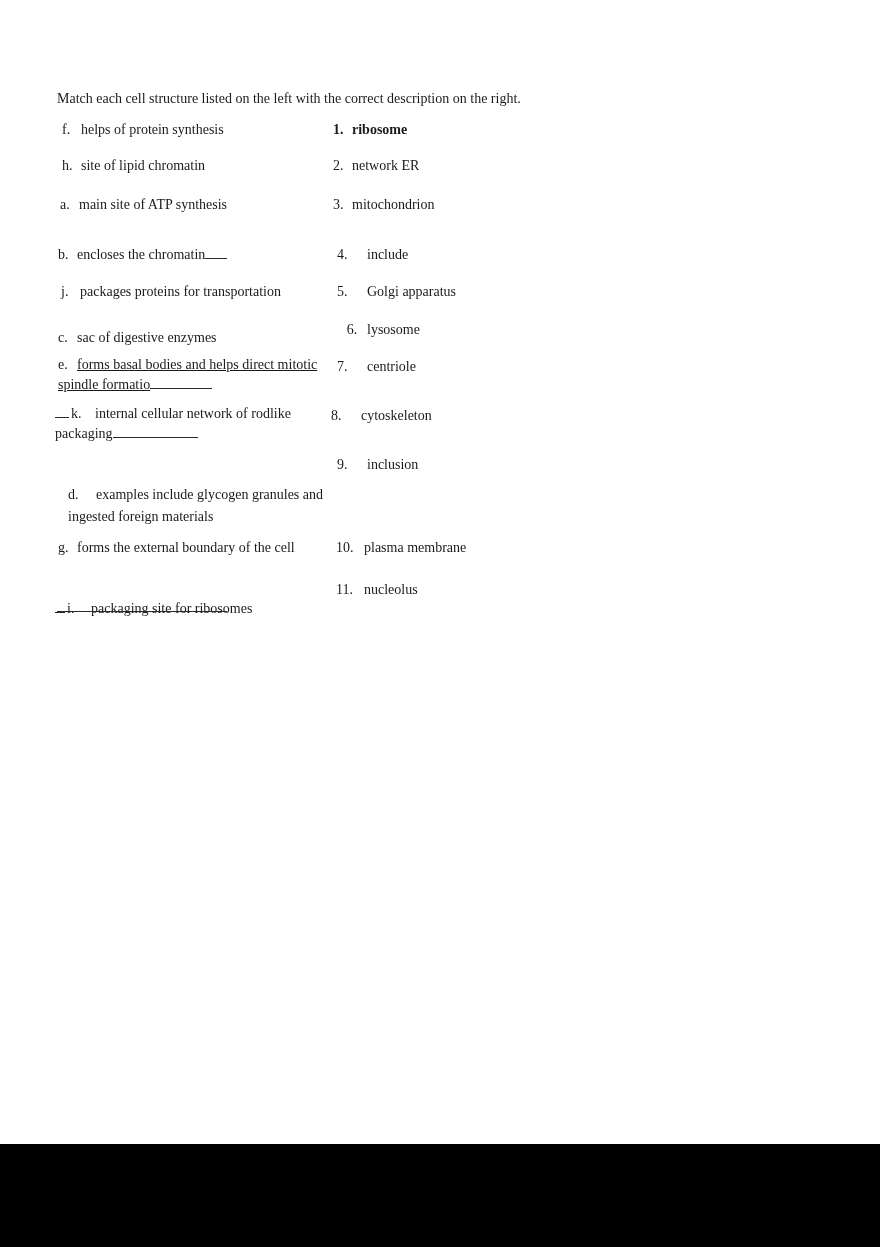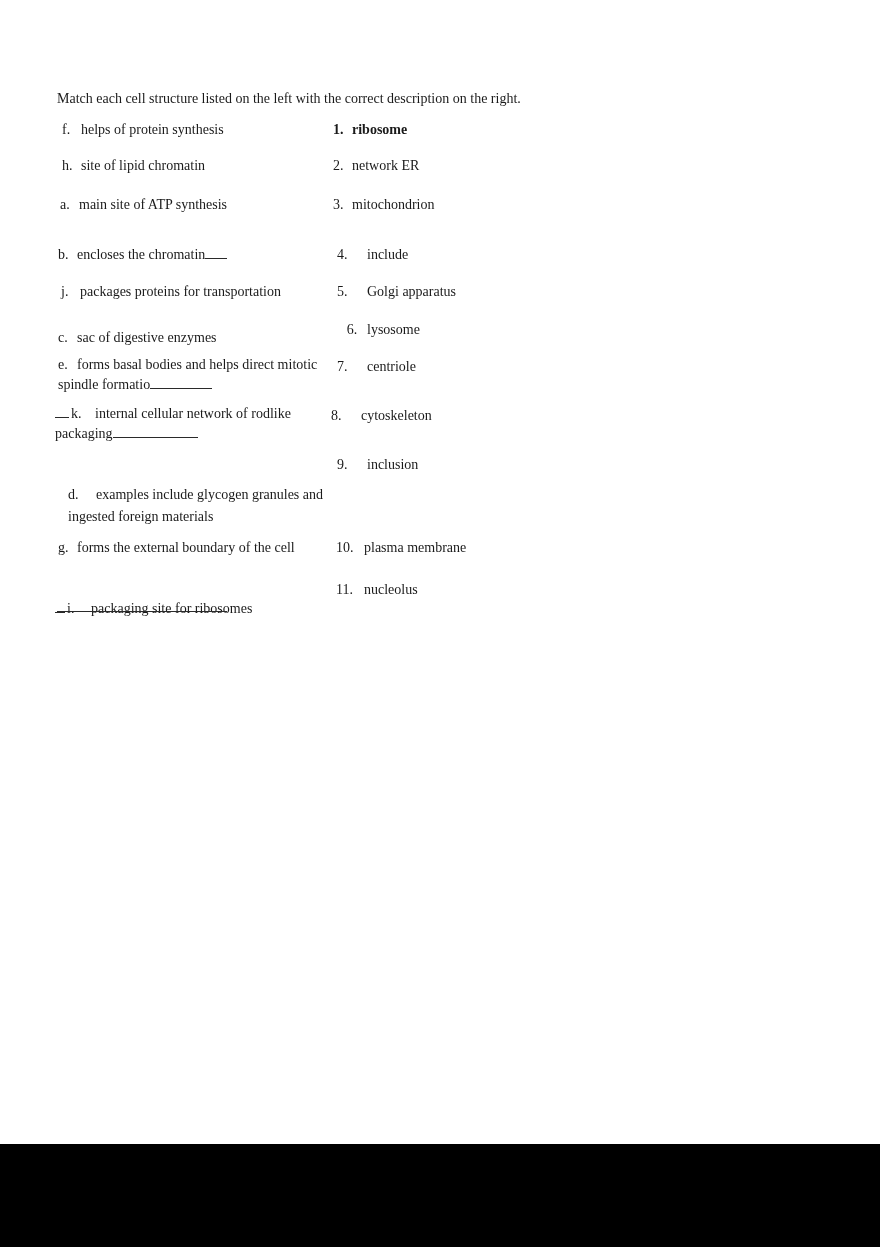--- a/index.html
+++ b/index.html
@@ -93,21 +93,21 @@
 </div>
 
 <div class="abs item" style="left:61px; top:282px;">
   <span class="letter">j.</span><span>packages proteins for transportation</span>
 </div>
 
 <div class="abs item" style="left:58px; top:328px;">
   <span class="letter">c.</span><span>sac of digestive enzymes</span>
 </div>
 
-<div class="abs item" style="left:58px; top:355px; width:285px;">
+<div class="abs item" style="left:58px; top:355px; width:285px;text-decoration:underline;">
   <span class="letter">e.</span><span>forms basal bodies and helps direct mitotic spindle formatio</span><span class="blank blank-e"></span>
 </div>
 
 <div class="abs item" style="left:55px; top:404px; width:250px;">
   <span class="blank blank-k-prefix"></span><span class="letter-mid">k.</span><span>internal cellular network of rodlike packaging</span><span class="blank blank-k"></span>
 </div>
 
 <div class="abs item" style="left:68px; top:484px; width:280px; line-height:22px;">
   <span class="letter-wide">d.</span><span>examples include glycogen granules and ingested foreign materials</span>
 </div>

